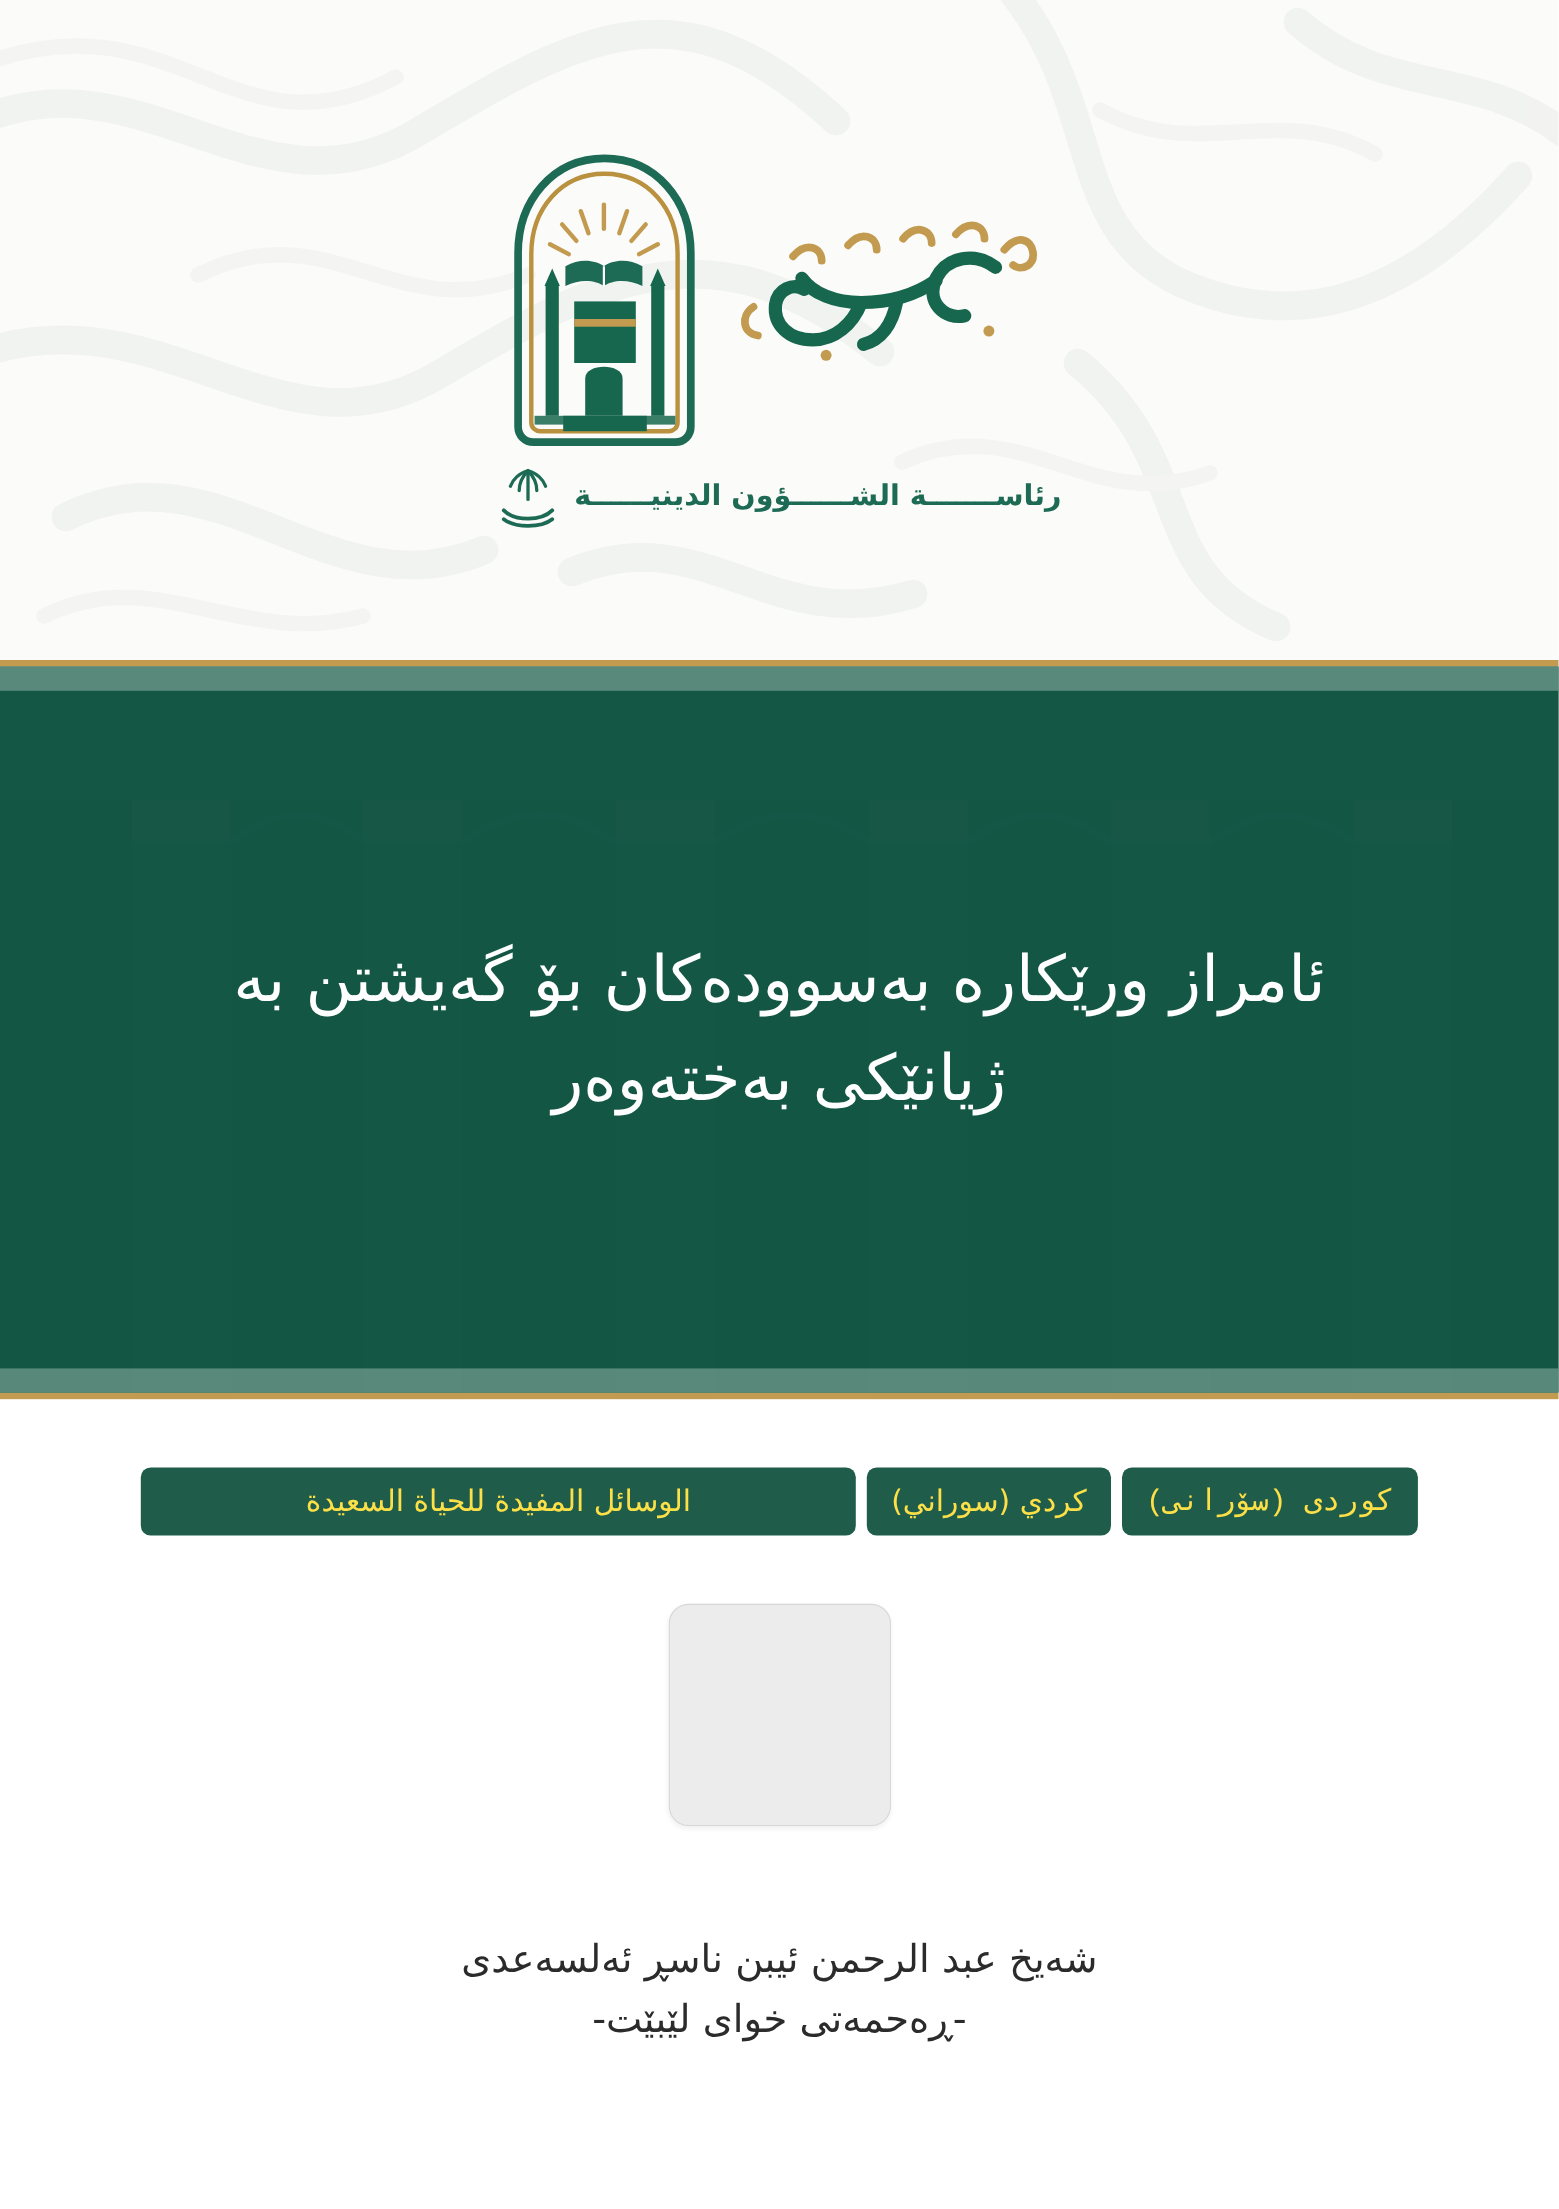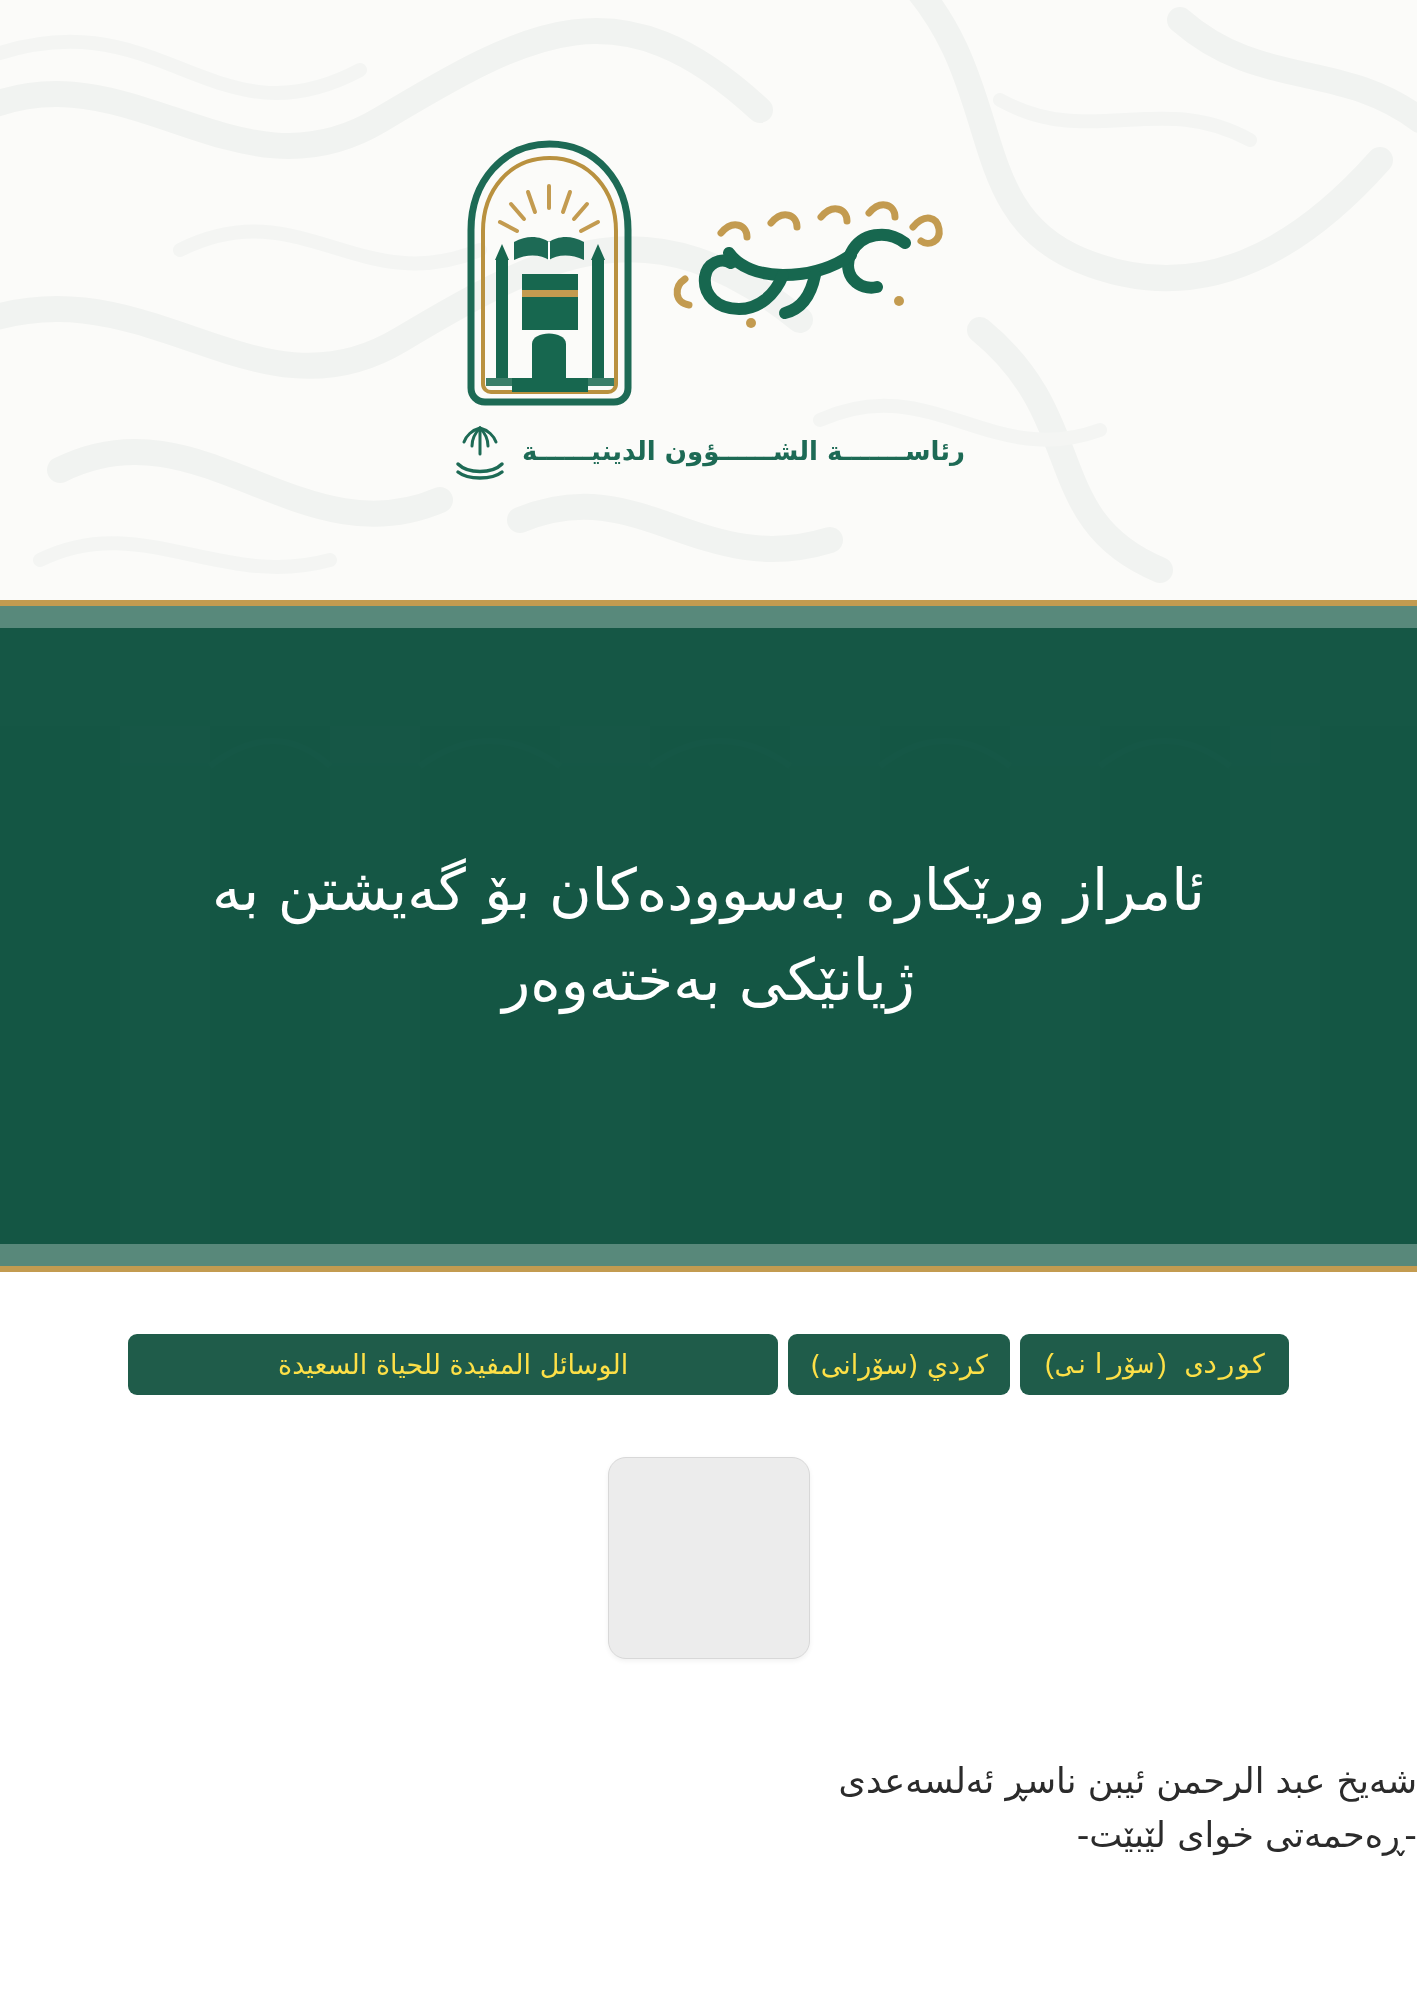--- a/index.html
+++ b/index.html
@@ -186,21 +186,21 @@
     height: 200px;
     border-radius: 18px;
     background: #ececec;
     border: 1px solid #d8d8d8;
     box-shadow: 0 2px 5px rgba(0,0,0,0.06);
   }
 
   
   .author {
     margin-top: 95px;
-    text-align: right;
+    text-align: center;
     color: #2b2b2b;
     font-size: 35px;
     line-height: 1.55;
     direction: rtl;
     flex: none;
   }
   .author .l2 { display: block; }
 </style>
 </head>
 <body>
@@ -339,21 +339,21 @@
     <div class="band-tint"></div>
     <div class="band-edge top"></div>
     <div class="band-edge bottom"></div>
     <div class="main-title">ئامراز ورێکاره‌ به‌سووده‌کان بۆ گه‌یشتن به‌ ژیانێکی به‌خته‌وه‌ر</div>
   </div>
 
   <div class="gold-bar"></div>
 
   <div class="chips-row">
     <div class="chip kurdish-sorani">كوردی (سۆرانی)</div>
-    <div class="chip arabic-sorani">كردي (سۆرانی)</div>
+    <div class="chip arabic-sorani">كردي (سوراني)</div>
     <div class="chip arabic-title">الوسائل المفيدة للحياة السعيدة</div>
   </div>
 
   <div class="image-card-wrap">
     <div class="image-card"></div>
   </div>
 
   <div class="author">
     <span class="l1">شه‌یخ عبد الرحمن ئیبن ناسڕ ئه‌لسه‌عدی</span>
     <span class="l2">-ڕه‌حمه‌تی خوای لێبێت-</span>

